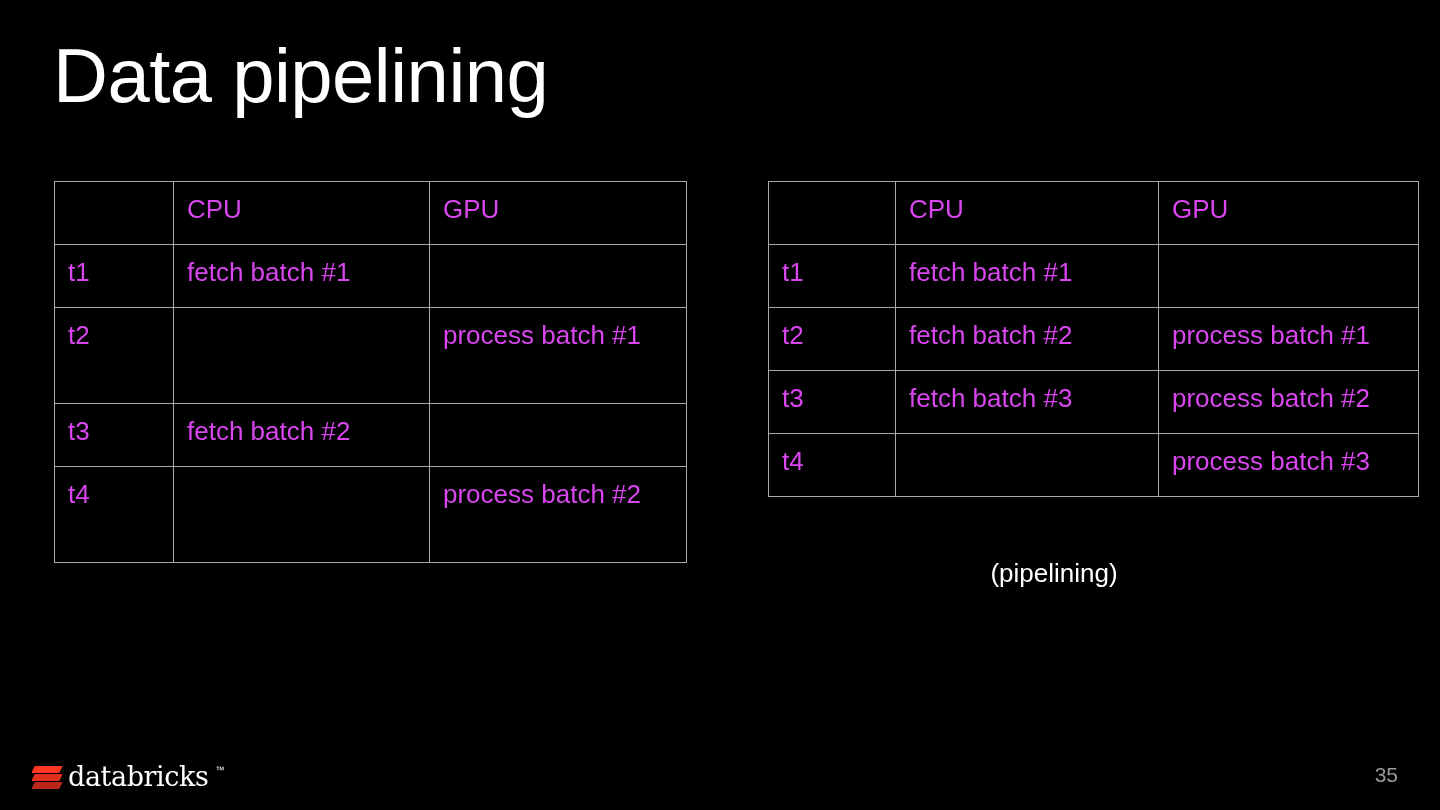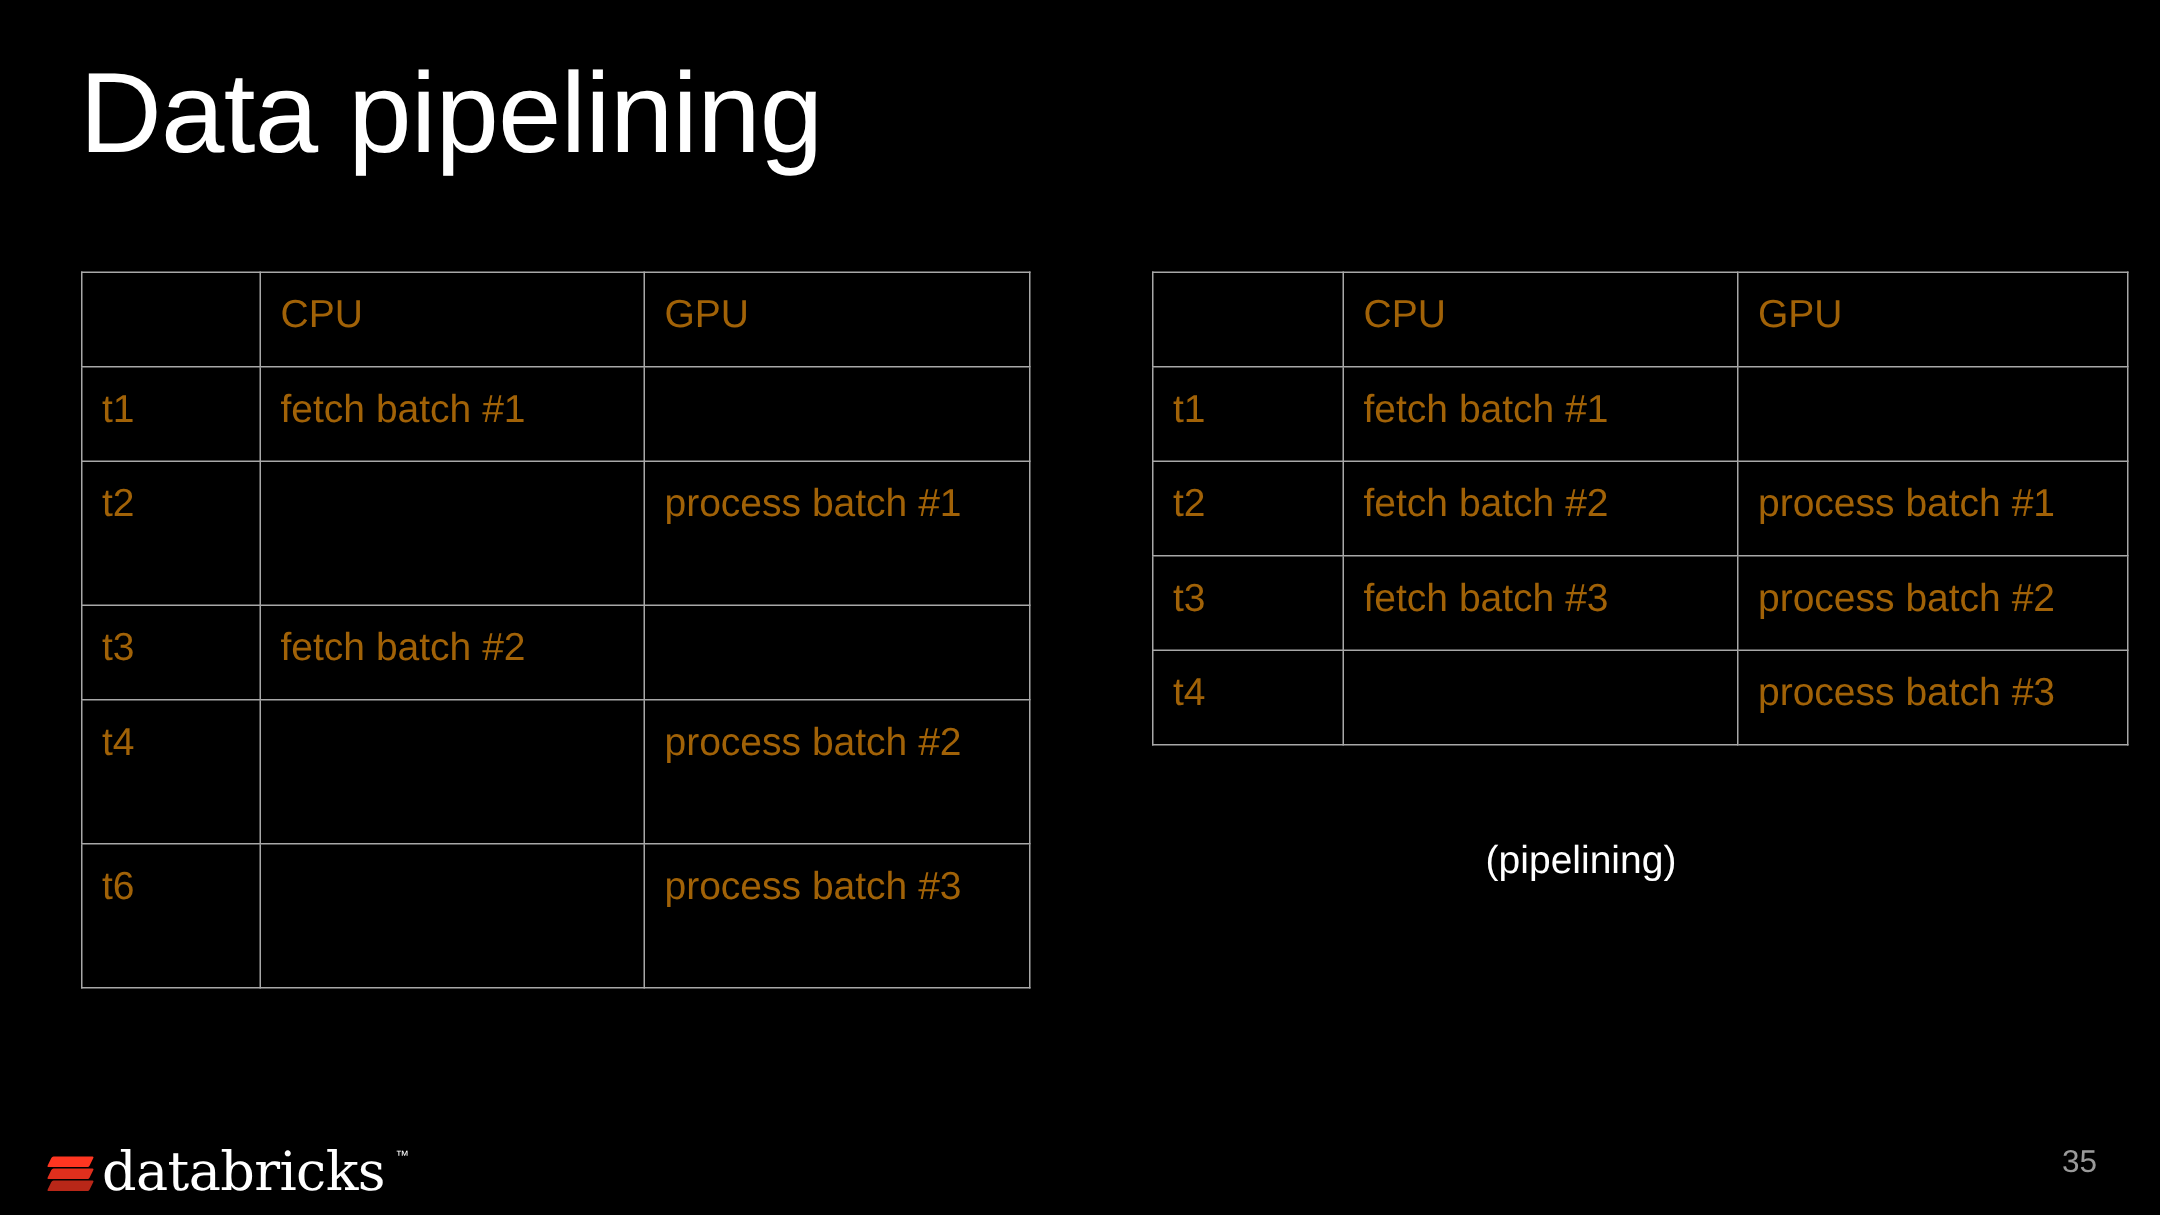--- a/index.html
+++ b/index.html
@@ -30,21 +30,21 @@
     white-space: nowrap;
   }
 
   
   .pipe-table {
     position: absolute;
     border-collapse: collapse;
     table-layout: fixed;
     font-size: 26px;
     font-weight: 400;
-    color: #a16207;
+    color: #d946ef;
   }
   .pipe-table td {
     border: 1px solid #a8a8a8;
     vertical-align: top;
     padding: 13px 0 0 13px;
     line-height: 1.15;
     white-space: nowrap;
     background: #000000;
   }
 
@@ -106,21 +106,21 @@
     height: 7px;
     background: #ff3621;
     transform: skewX(-26deg);
     border-radius: 1px;
     display: block;
   }
   .logo-mark i.b1 { top: 2px;  opacity: 1; }
   .logo-mark i.b2 { top: 10px; opacity: 0.88; }
   .logo-mark i.b3 { top: 18px; opacity: 0.72; }
   .logo-word {
-    font-size: 36px;
+    font-size: 27px;
     font-weight: 400;
     letter-spacing: -0.4px;
     color: #ffffff;
     font-family: "DejaVu Serif", serif;
     text-align: right;
   }
   .logo-tm {
     font-size: 9px;
     color: #ffffff;
     align-self: flex-start;
@@ -159,25 +159,20 @@
     </tr>
     <tr class="r-short">
       <td class="col-time">t3</td>
       <td class="col-cpu">fetch batch #2</td>
       <td class="col-gpu"></td>
     </tr>
     <tr class="r-tall">
       <td class="col-time">t4</td>
       <td class="col-cpu"></td>
       <td class="col-gpu">process batch #2</td>
-    </tr>
-    <tr class="r-tall">
-      <td class="col-time">t6</td>
-      <td class="col-cpu"></td>
-      <td class="col-gpu">process batch #3</td>
     </tr>
   </tbody>
 </table>
 
 <table class="pipe-table" id="table-pipelined">
   <tbody>
     <tr class="r-head">
       <td class="col-time"></td>
       <td class="col-cpu">CPU</td>
       <td class="col-gpu">GPU</td>

